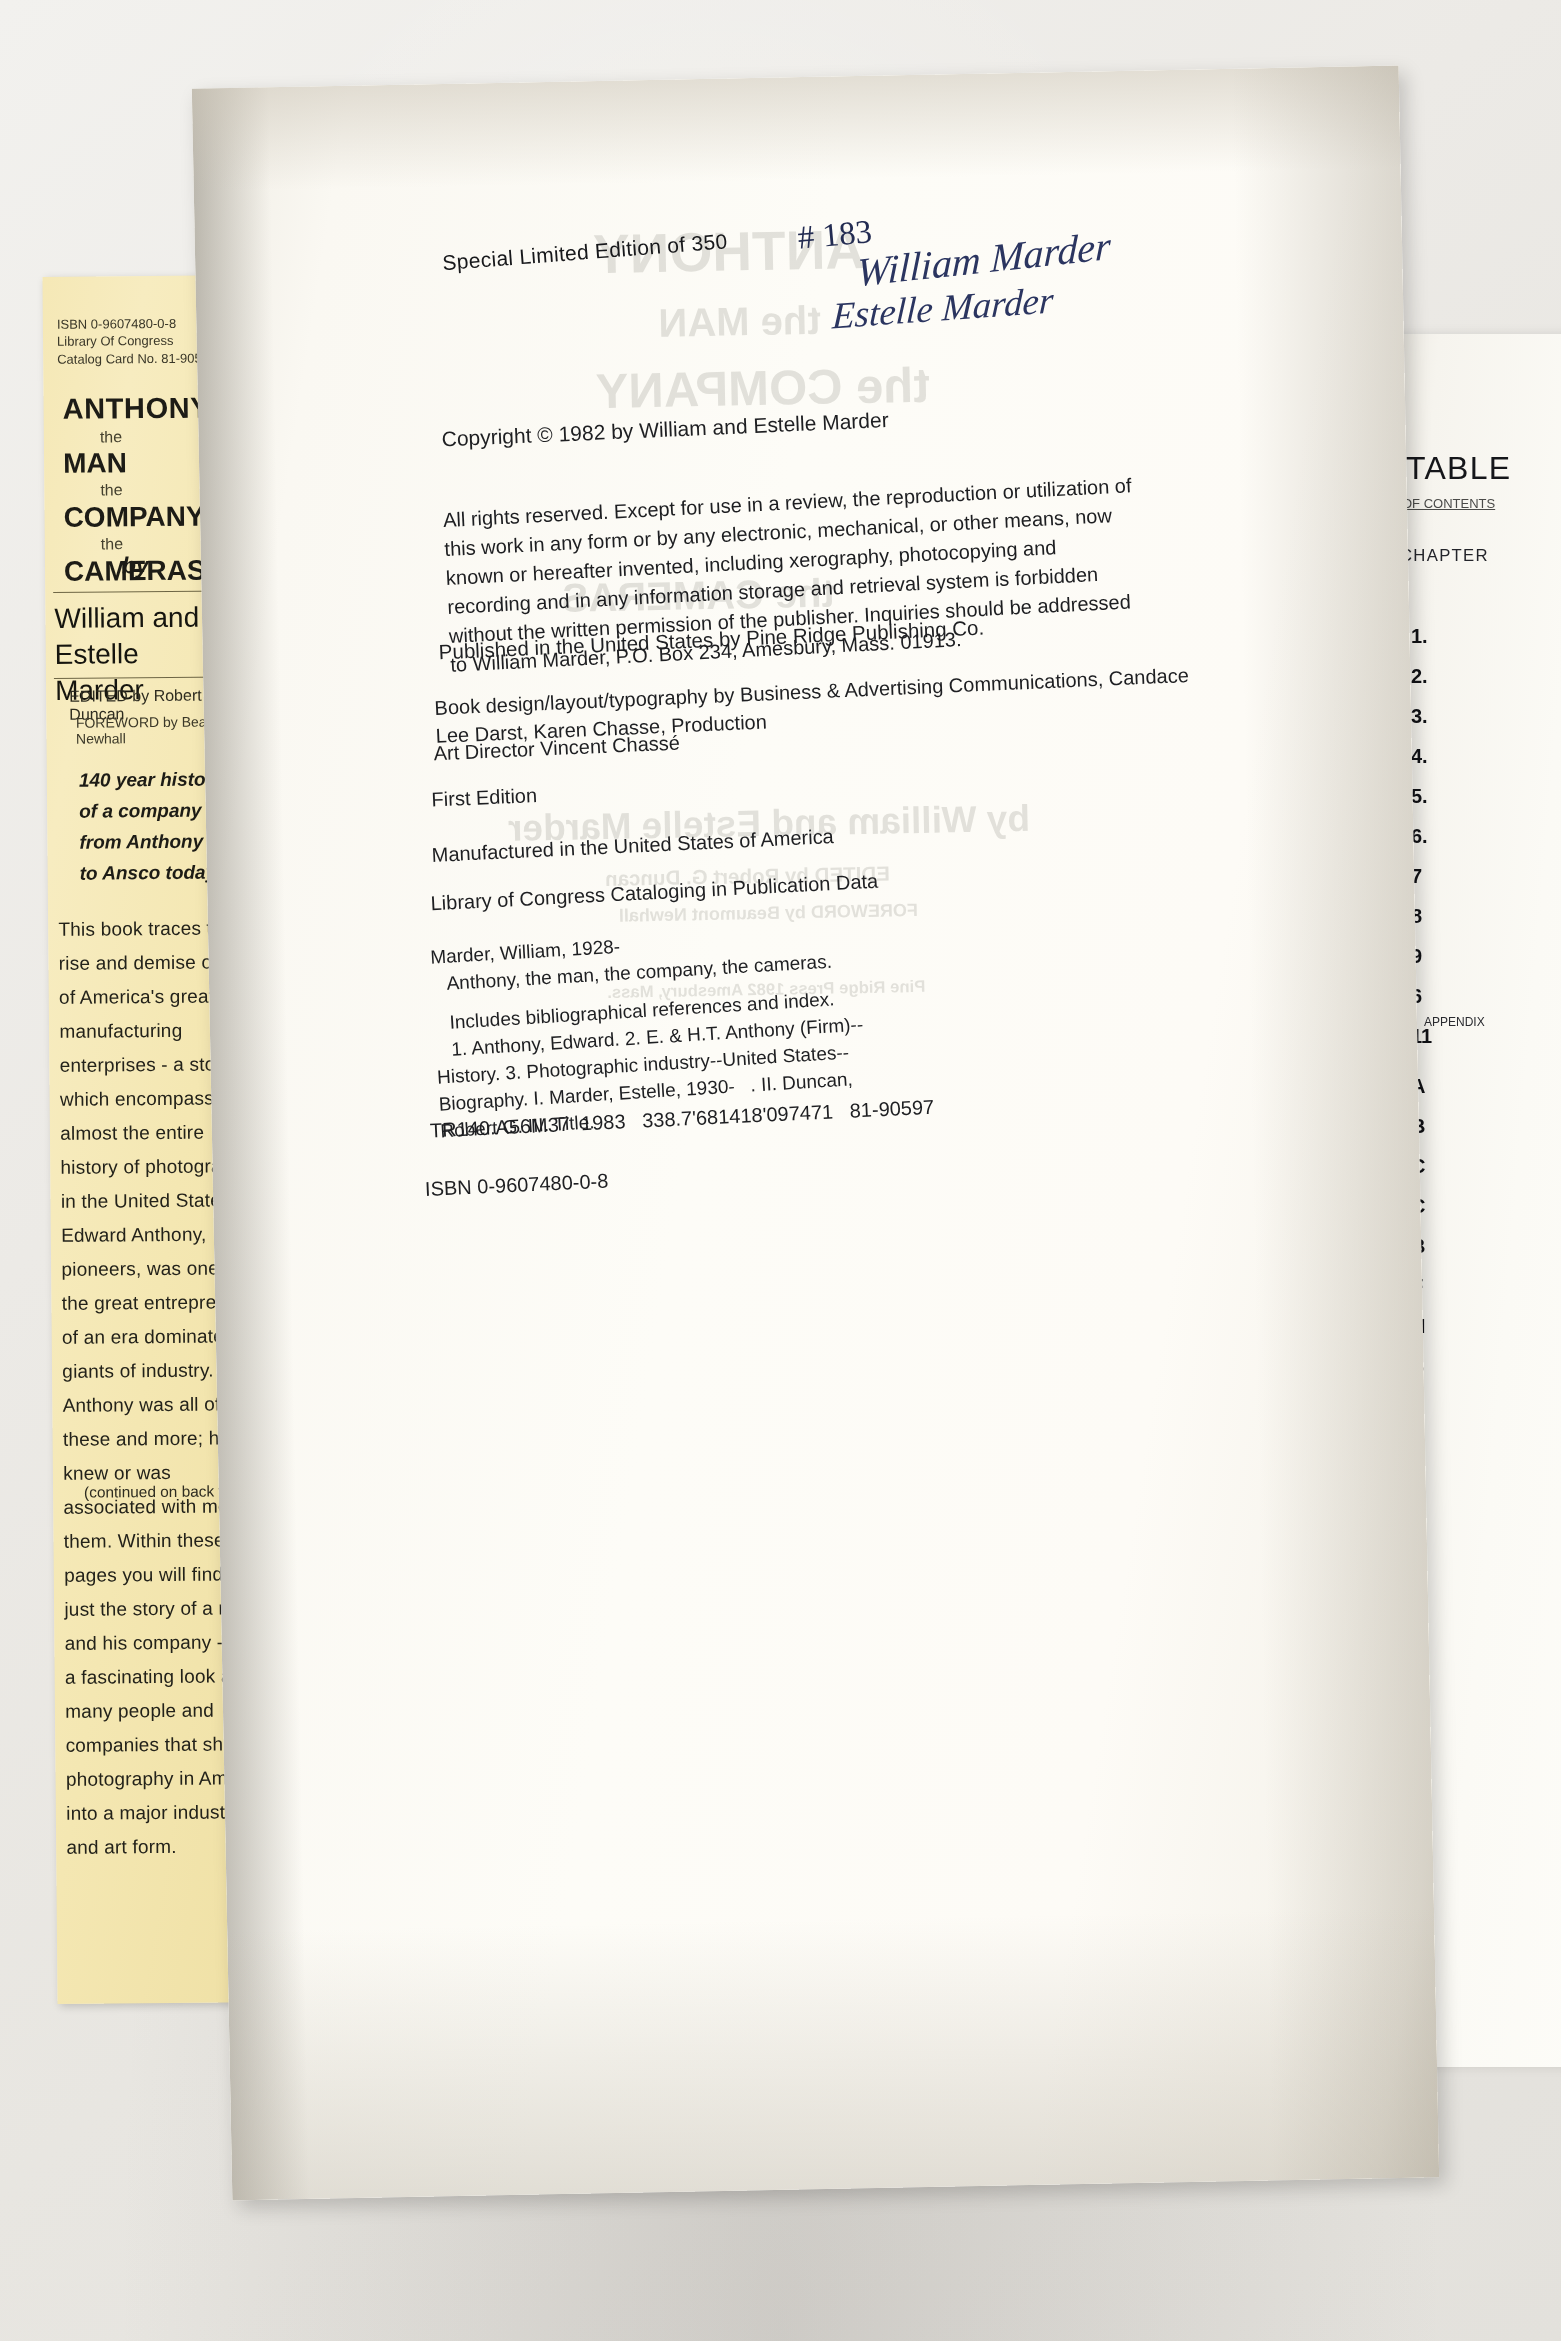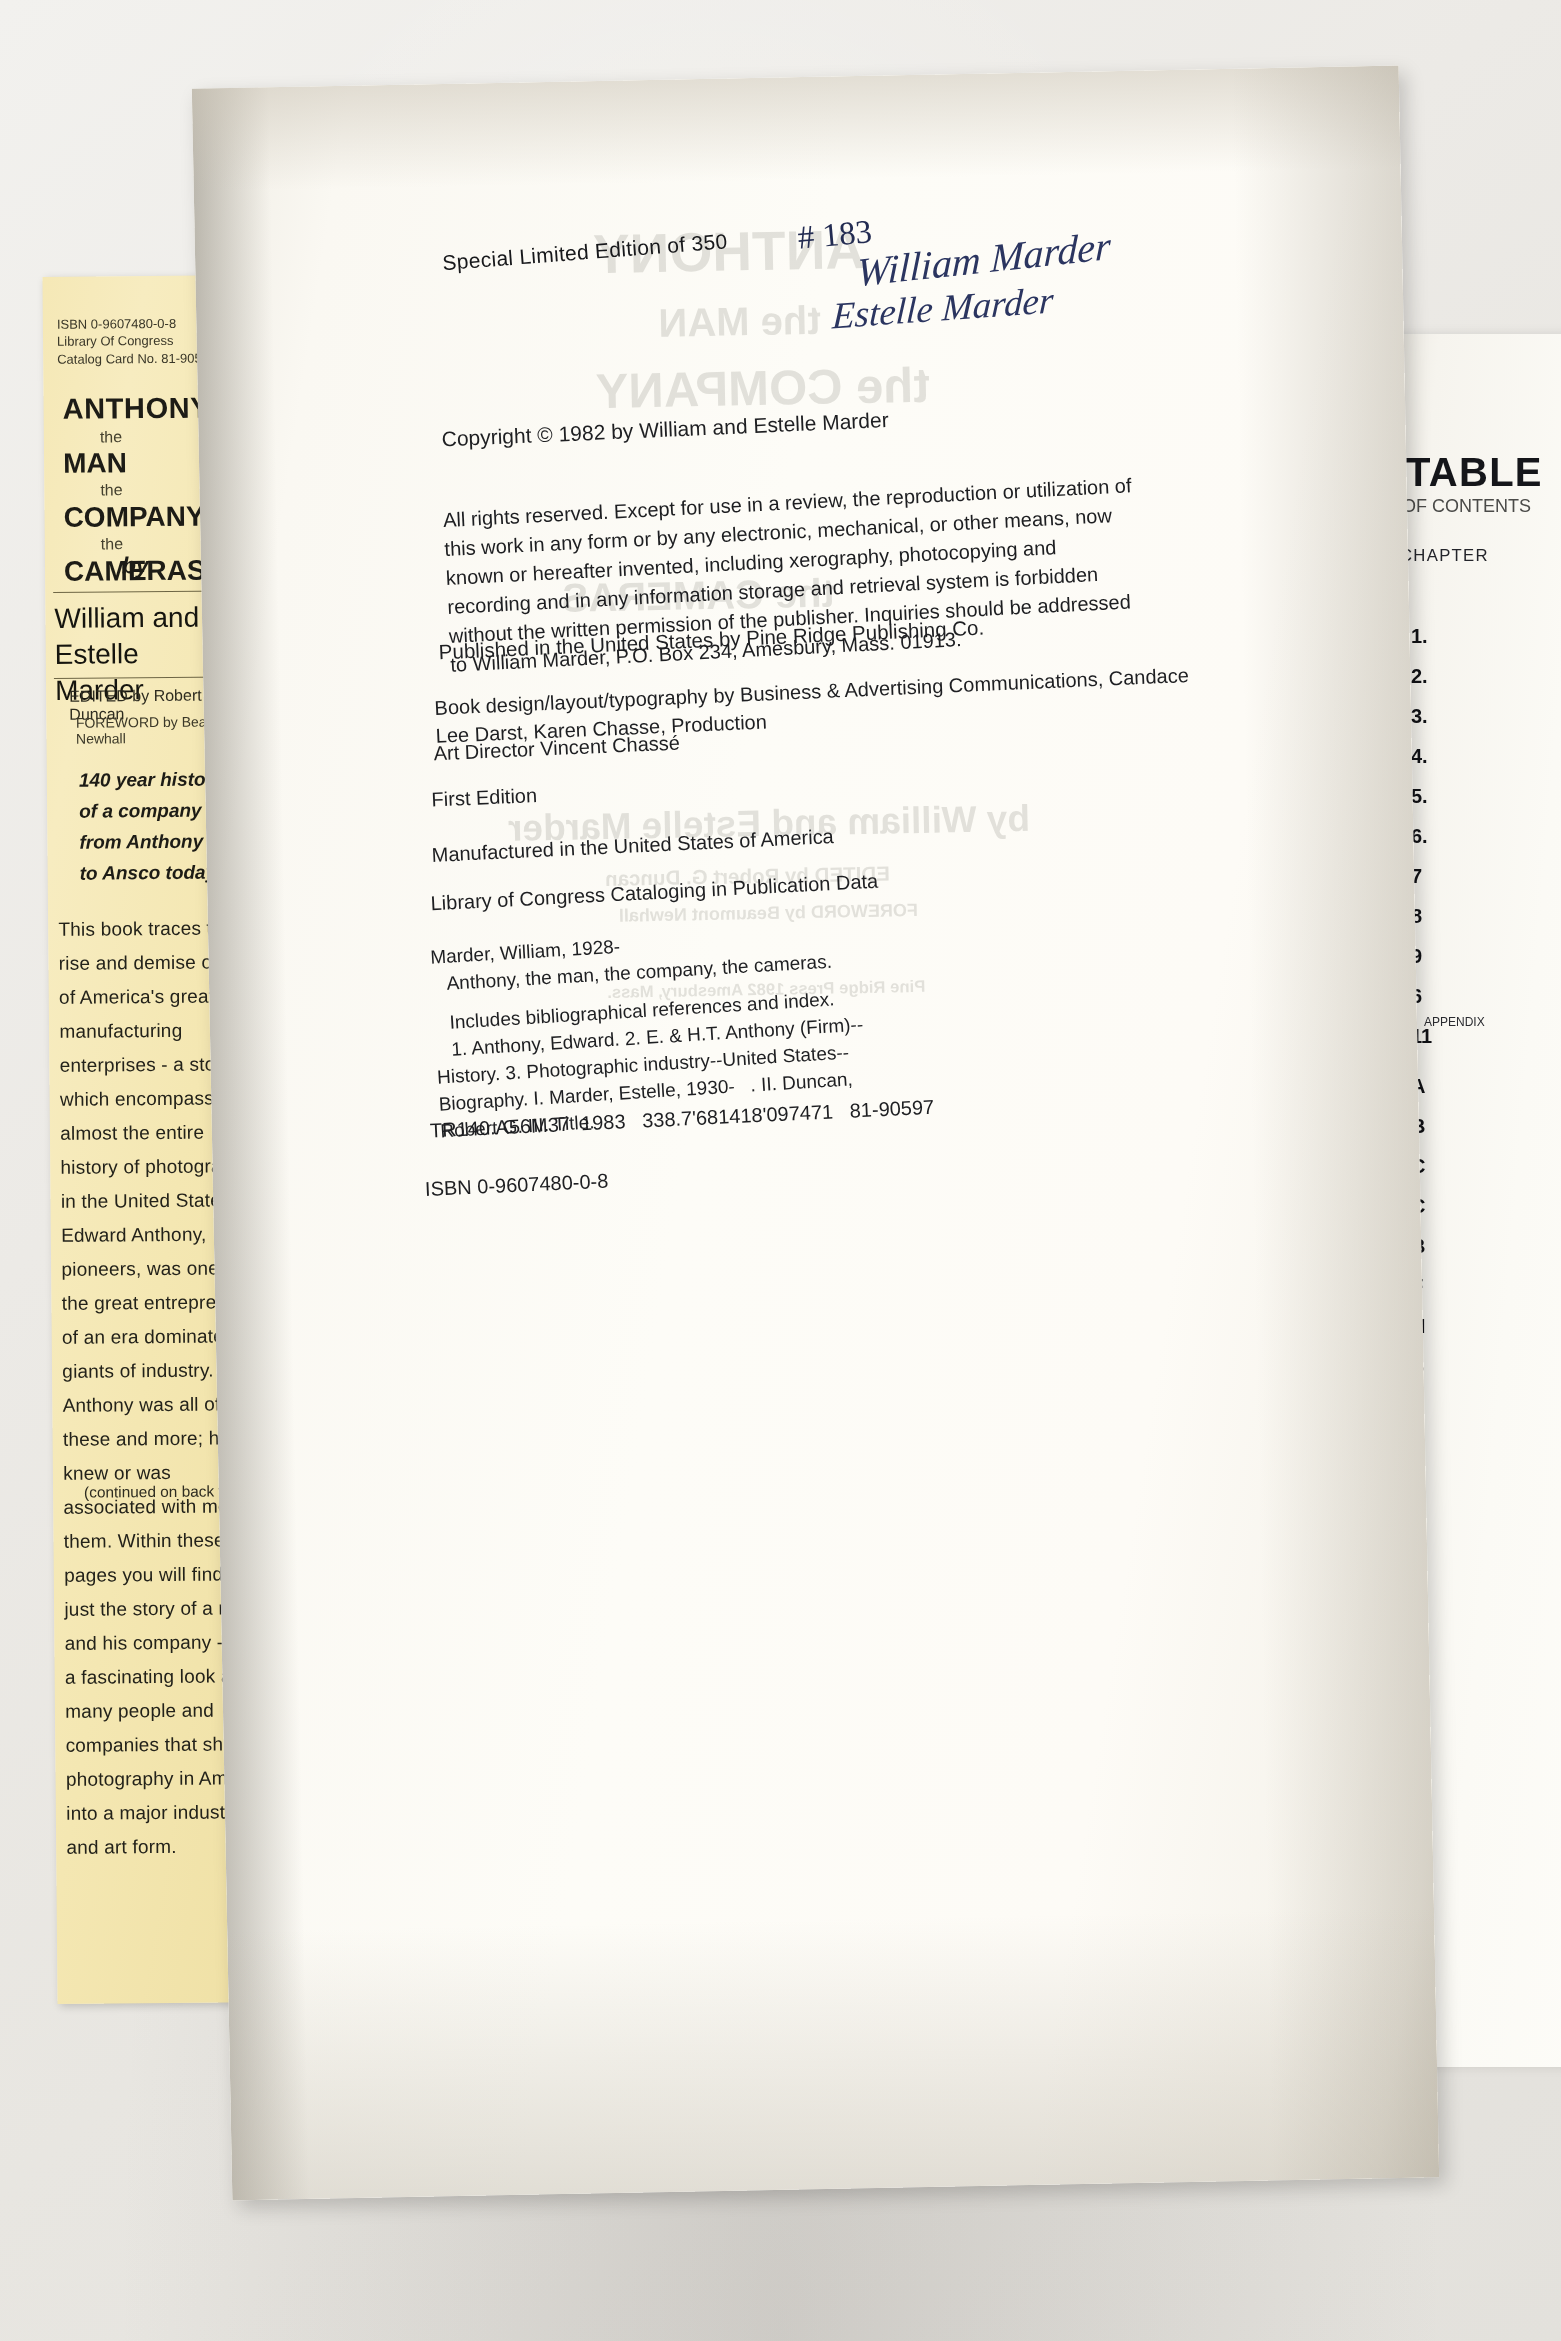--- a/index.html
+++ b/index.html
@@ -36,31 +36,32 @@
     width: 212px;
     height: 1733px;
     background: linear-gradient(95deg, #e6e3db 0%, #f6f4ee 18%, #fbfaf5 60%, #fdfcf8 100%);
     box-shadow: -3.9px 0 10.3px rgba(0,0,0,0.10);
     overflow: hidden;
   }
   .toc-title {
     position: absolute;
     left: 32px;
     top: 116px;
-    font-size: 40px;
-    font-weight: bold;
+    font-size: 32px;
+    font-weight: normal;
     letter-spacing: 1.3px;
     color: #15161a;
   }
   .toc-sub {
     position: absolute;
     left: 28px;
     top: 162px;
-    font-size: 18px;
+    font-size: 13px;
     color: #4a4a48;
+    text-decoration: underline;
   }
   .toc-chapter-head {
     position: absolute;
     left: 26px;
     top: 212px;
     font-size: 16.7px;
     letter-spacing: 1.3px;
     color: #23242a;
   }
   .toc-numbers {

